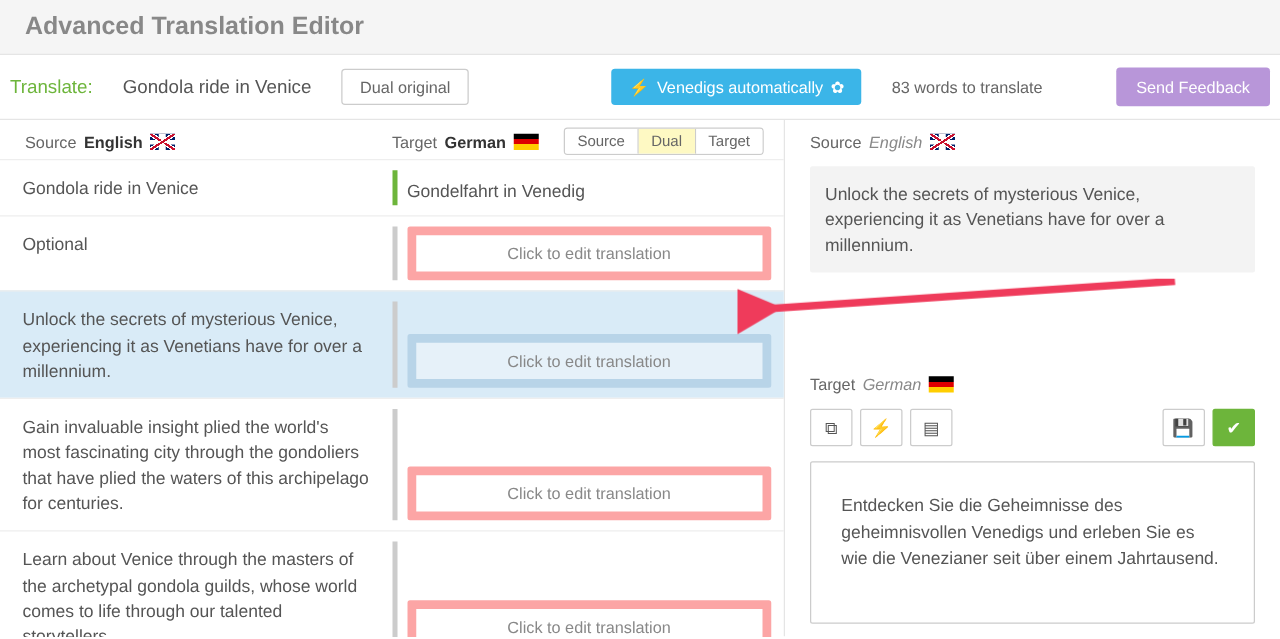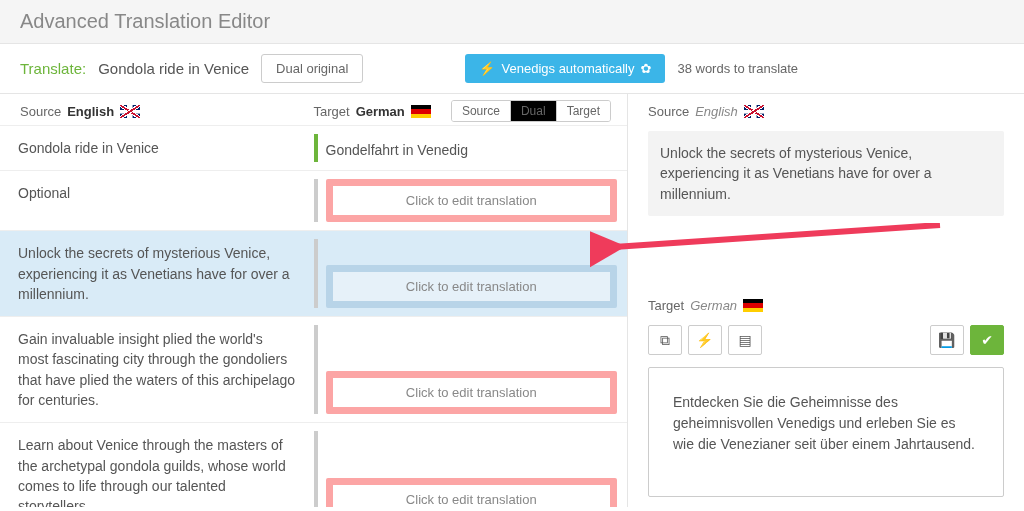--- a/index.html
+++ b/index.html
@@ -1,39 +1,39 @@
 <!DOCTYPE html>
 <html><head>
 <meta charset="utf-8">
 <style>
 *{box-sizing:border-box;margin:0;padding:0}
 body{font-family:-apple-system,BlinkMacSystemFont,"Segoe UI",Arial,sans-serif;font-size:14px;color:#444;background:#fff;width:1024px;height:511px;overflow:hidden}
 .header{background:#f5f5f5;padding:10px 20px;border-bottom:1px solid #e5e5e5}
-.header h1{font-size:20px;font-weight:400;color:#888}
-.toolbar{display:flex;align-items:center;padding:10px 20px;border-bottom:1px solid #e5e5e5;gap:12px}
+.header h1{font-size:20px;font-weight:700;color:#888}
+.toolbar{display:flex;align-items:center;padding:10px 8px;border-bottom:1px solid #e5e5e5;gap:24px}
 .translate-label{color:#6db53b;font-size:15px}
 .translate-title{color:#555;font-size:15px}
 .btn-outline{background:#fff;border:1px solid #ccc;padding:6px 14px;border-radius:3px;color:#666;font-size:13px;cursor:pointer}
 .btn-auto{background:#3bb5e8;color:#fff;border:none;padding:7px 14px;border-radius:3px;font-size:13px;cursor:pointer;display:flex;align-items:center;gap:6px;margin-left:90px}
 .btn-auto .gear{font-size:13px}
 .word-count{color:#666;font-size:13px}
 .btn-feedback{margin-left:auto;background:#b896d9;color:#fff;border:none;padding:8px 16px;border-radius:3px;font-size:13px;cursor:pointer}
 .main{display:flex;height:calc(100% - 98px)}
 .left{width:628px;display:flex;flex-direction:column;border-right:1px solid #e5e5e5}
 .col-headers{display:flex;padding:10px 20px 6px;align-items:center;position:relative}
 .col-h{width:50%;display:flex;align-items:center;gap:6px;font-size:13px;color:#666}
 .col-h b{color:#333;font-weight:600}
 .flag{width:20px;height:13px;display:inline-block;vertical-align:middle}
 .flag-uk{background:linear-gradient(#012169,#012169);position:relative;overflow:hidden}
 .flag-uk::before{content:"";position:absolute;inset:0;background:linear-gradient(to bottom right,transparent 42%,#fff 42%,#fff 46%,#c8102e 46%,#c8102e 54%,#fff 54%,#fff 58%,transparent 58%),linear-gradient(to bottom left,transparent 42%,#fff 42%,#fff 46%,#c8102e 46%,#c8102e 54%,#fff 54%,#fff 58%,transparent 58%),linear-gradient(#fff,#fff) center/100% 28% no-repeat,linear-gradient(#fff,#fff) center/28% 100% no-repeat,linear-gradient(#c8102e,#c8102e) center/100% 14% no-repeat,linear-gradient(#c8102e,#c8102e) center/14% 100% no-repeat}
 .flag-de{background:linear-gradient(#000 33%,#dd0000 33% 66%,#ffce00 66%)}
 .view-toggle{position:absolute;right:16px;top:6px;display:flex;border:1px solid #ccc;border-radius:3px;overflow:hidden;font-size:12px}
 .view-toggle span{padding:3px 10px;color:#666;cursor:pointer;background:#fff;border-right:1px solid #ccc}
 .view-toggle span:last-child{border-right:none}
-.view-toggle .active{background:#000000}
+.view-toggle .active{background:#fef9c3}
 .rows{overflow-y:auto}
 .row{display:flex;border-top:1px solid #eee}
 .row.active{background:#d9ebf7}
 .src{width:50%;padding:12px 18px;color:#555;line-height:1.45;font-size:14px}
 .tgt{width:50%;padding:8px 10px 8px 0;display:flex;align-items:flex-end;position:relative}
 .tgt-bar{width:4px;align-self:stretch;margin-right:8px}
 .bar-green{background:#6db53b}
 .bar-grey{background:#ccc}
 .tgt-text{padding:4px 0;color:#555;font-size:14px}
 .edit-box{flex:1;border:7px solid #fca5a5;background:#fff;text-align:center;padding:7px;color:#888;font-size:13px;border-radius:2px;cursor:pointer}
@@ -58,21 +58,22 @@
 
 <div class="toolbar">
   <span class="translate-label">Translate:</span>
   <span class="translate-title">Gondola ride in Venice</span>
   <button class="btn-outline">Dual original</button>
   <button class="btn-auto">
     <span>⚡</span>
     <span>Venedigs automatically</span>
     <span class="gear">✿</span>
   </button>
-  <span class="word-count">38 words to translate</span>
+  <span class="word-count">83 words to translate</span>
+  <button class="btn-feedback">Send Feedback</button>
 </div>
 
 <div class="main">
   <div class="left">
     <div class="col-headers">
       <div class="col-h">
         <span>Source</span>
         <b>English</b>
         <span class="flag flag-uk"></span>
       </div>

